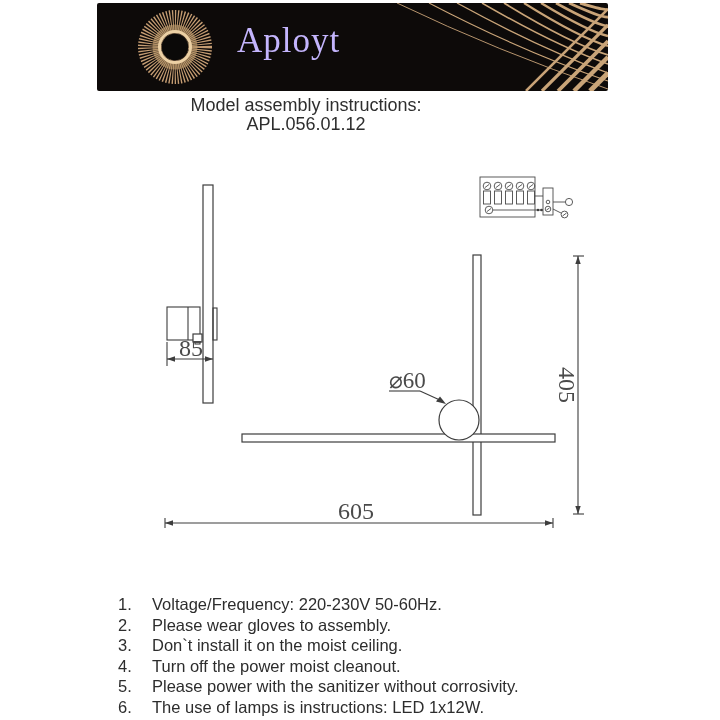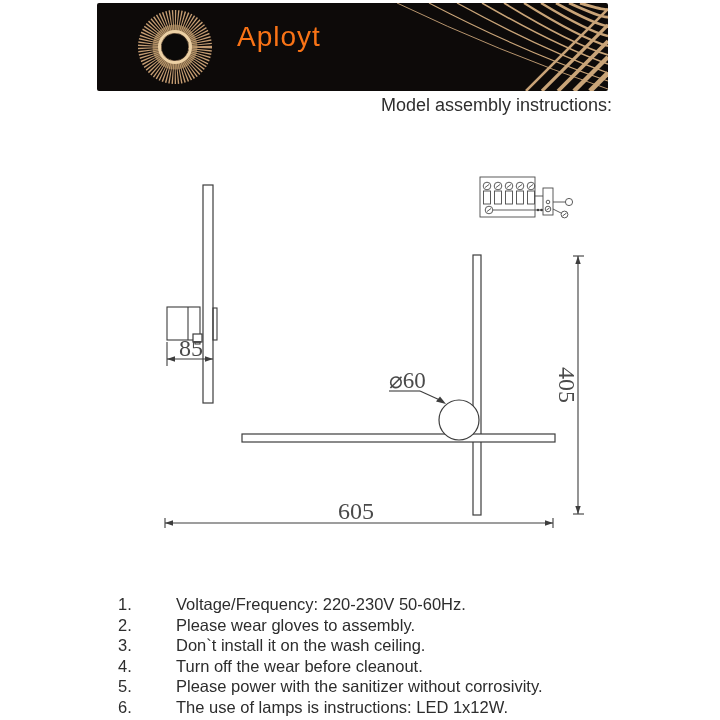--- a/index.html
+++ b/index.html
@@ -3,42 +3,42 @@
 <meta charset="utf-8">
 <style>
   html,body{margin:0;padding:0;background:#ffffff;}
   .page{position:relative;width:720px;height:720px;background:#ffffff;overflow:hidden;
         font-family:"Liberation Sans",sans-serif;}
 
   
   .banner{position:absolute;left:97px;top:3px;width:511px;height:88px;
           background:#0d0a09;border-radius:2px;overflow:hidden;}
   .banner svg{position:absolute;left:0;top:0;}
-  .brand{position:absolute;left:140px;top:18px;font-size:28px;font-weight:300;
-         letter-spacing:1px;color:#f97316;font-family:Liberation Sans, sans-serif;}
+  .brand{position:absolute;left:140px;top:18px;font-size:35px;font-weight:300;
+         letter-spacing:1px;color:#c4b5fd;font-family:Liberation Serif, serif;}
 
   
-  .title-block{position:absolute;left:0;top:95px;width:612px;text-align:right;color:#2e2e2e;}
+  .title-block{position:absolute;left:0;top:95px;width:612px;text-align:center;color:#2e2e2e;}
   .title-line1{font-size:18px;line-height:20px;}
   .title-line2{font-size:18px;line-height:19px;}
 
   
   .drawing{position:absolute;left:90px;top:150px;}
   .ln{stroke:#3d3d3d;stroke-width:1.1;fill:none;}
   .lnw{stroke:#3d3d3d;stroke-width:1.2;fill:#ffffff;}
   .thin{stroke:#4a4a4a;stroke-width:0.9;fill:none;}
   .arr{fill:#3d3d3d;stroke:none;}
   .dimtext{font-family:"Liberation Serif",serif;font-size:24px;fill:#4a4a4a;}
   .diatext{font-family:"Liberation Serif","DejaVu Sans",serif;font-size:23px;fill:#4a4a4a;}
 
   
   .instructions{position:absolute;left:118px;top:594px;width:520px;color:#2d2d2d;}
   .inst-row{display:flex;font-size:16.5px;line-height:20.6px;}
   .inst-num{width:34px;flex:0 0 34px;}
-  .inst-text{flex:1;margin-left:24px;}
+  .inst-text{flex:1;}
 </style>
 </head>
 <body>
 
 <div class="page">
 
   <div class="banner">
     <svg width="511" height="88" viewBox="0 0 511 88">
 
       <g>
@@ -64,20 +64,21 @@
         <path d="M511,38 L461,88" stroke-width="3.8"></path>
         <path d="M511,54 L477,88" stroke-width="4.4"></path>
         <path d="M511,70 L493,88" stroke-width="5"></path>
       </g>
     </svg>
     <span class="brand">Aployt</span>
   </div>
 
   <div class="title-block">
     <div class="title-line1">Model assembly instructions:</div>
+    <div class="title-line2">APL.056.01.12</div>
   </div>
 
   <svg class="drawing" width="540" height="430" viewBox="90 150 540 430">
 
     <g>
       <rect class="lnw" x="203" y="185" width="10" height="218"></rect>
       <rect class="ln" x="167" y="307" width="33" height="33"></rect>
       <line class="ln" x1="188" y1="307" x2="188" y2="340"></line>
       <rect class="ln" x="213" y="308" width="4" height="32"></rect>
       <rect class="lnw" x="193" y="334" width="9" height="8"></rect>
@@ -165,25 +166,25 @@
     <div class="inst-row">
       <span class="inst-num">1.</span>
       <span class="inst-text">Voltage/Frequency: 220-230V 50-60Hz.</span>
     </div>
     <div class="inst-row">
       <span class="inst-num">2.</span>
       <span class="inst-text">Please wear gloves to assembly.</span>
     </div>
     <div class="inst-row">
       <span class="inst-num">3.</span>
-      <span class="inst-text">Don`t install it on the wash ceiling.</span>
+      <span class="inst-text">Don`t install it on the moist ceiling.</span>
     </div>
     <div class="inst-row">
       <span class="inst-num">4.</span>
-      <span class="inst-text">Turn off the wear before cleanout.</span>
+      <span class="inst-text">Turn off the power moist cleanout.</span>
     </div>
     <div class="inst-row">
       <span class="inst-num">5.</span>
       <span class="inst-text">Please power with the sanitizer without corrosivity.</span>
     </div>
     <div class="inst-row">
       <span class="inst-num">6.</span>
       <span class="inst-text">The use of lamps is instructions: LED 1x12W.</span>
     </div>
   </div>

